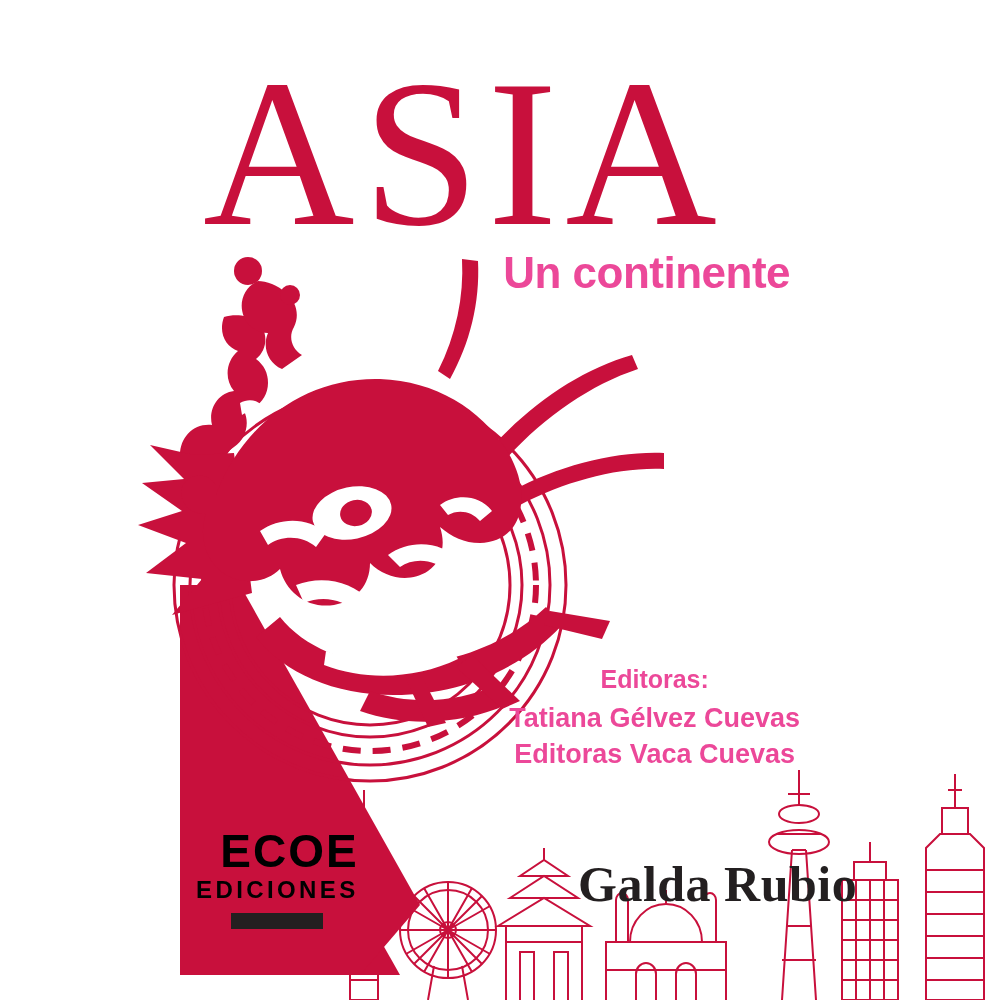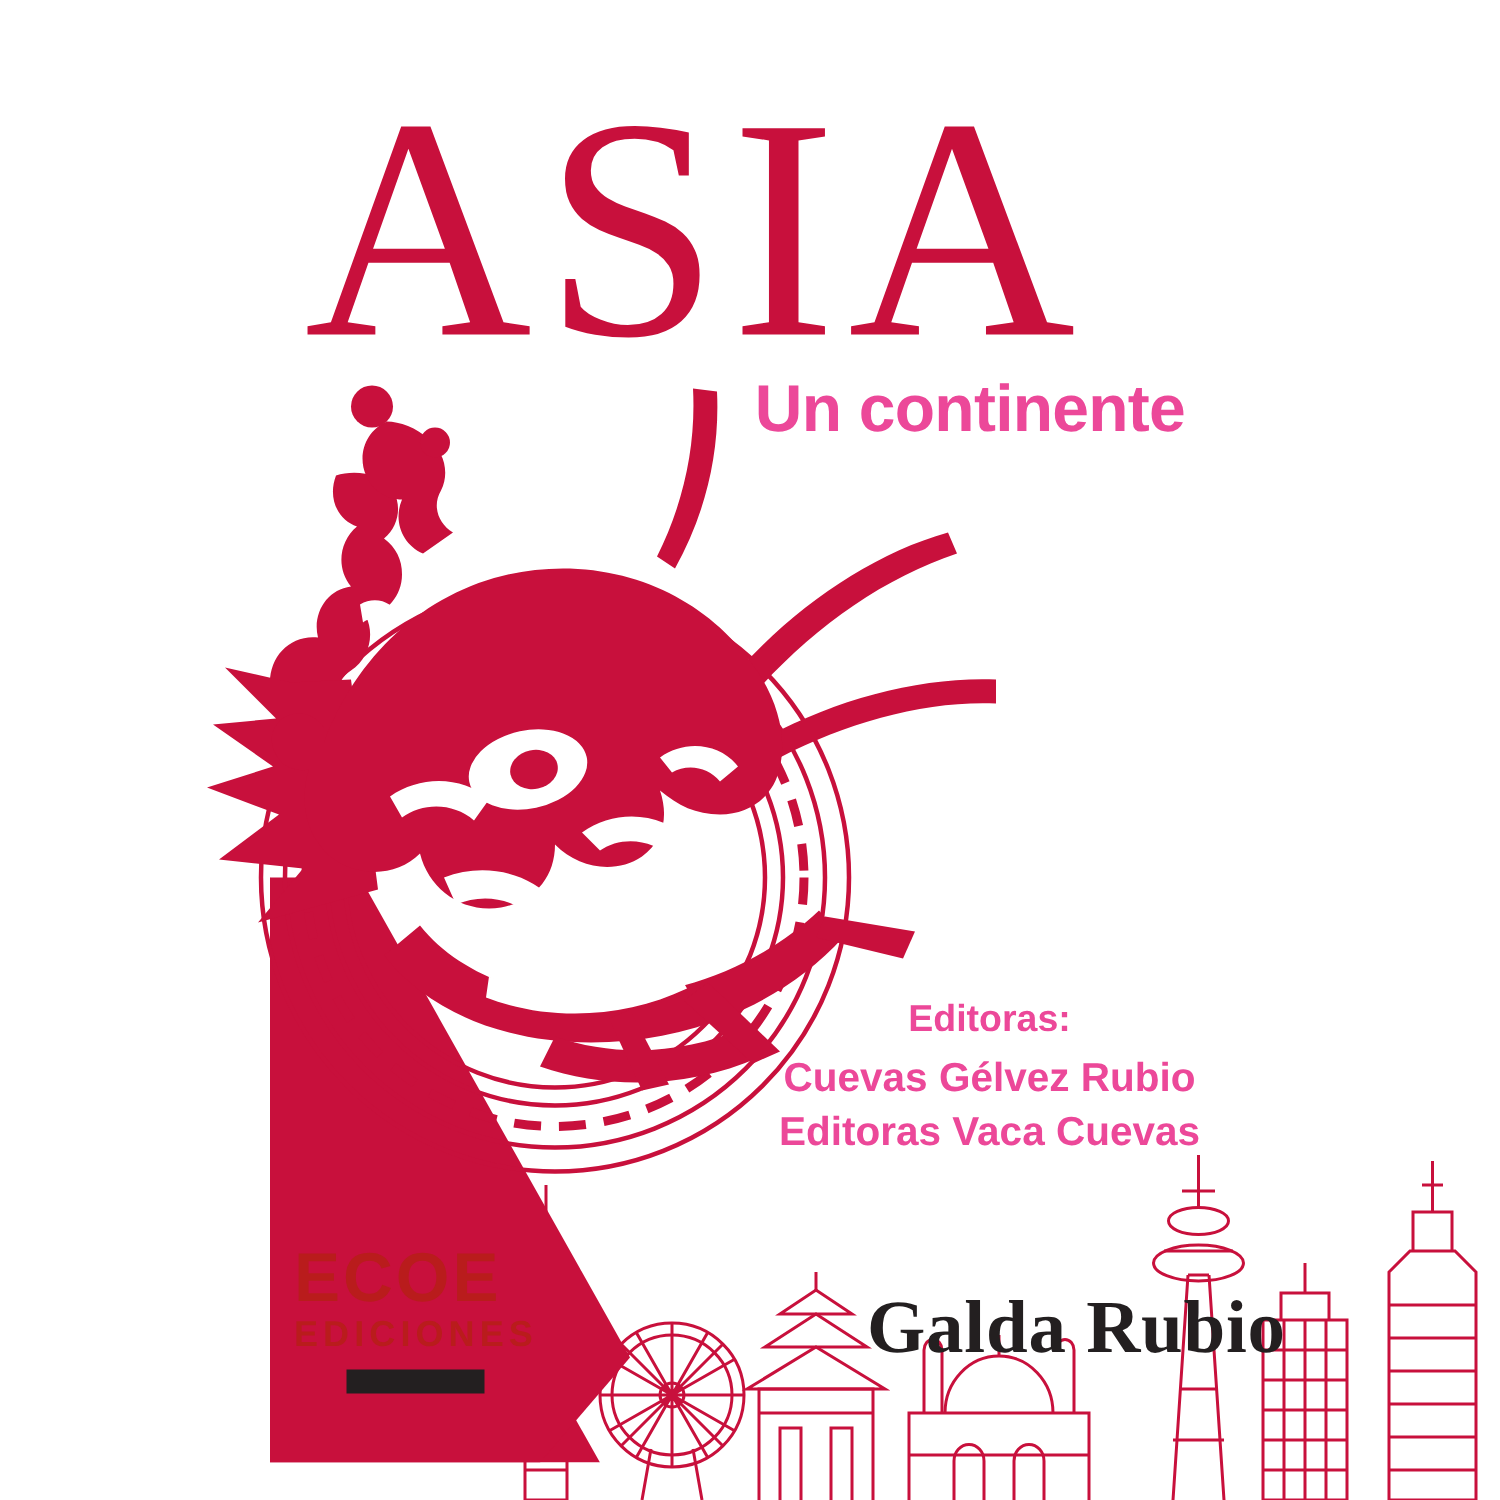--- a/index.html
+++ b/index.html
@@ -65,22 +65,22 @@
     font-weight: 700;
     line-height: 1.35;
     white-space: nowrap;
   }
 
   
   .ecoe {
     position: absolute;
     left: 196px;
     top: 828px;
-    text-align: left;
-    color: #b91c1c;
+    text-align: right;
+    color: #000000;
   }
   .ecoe-main {
     font-size: 46px;
     font-weight: 700;
     letter-spacing: 2px;
     line-height: 1;
   }
   .ecoe-sub {
     font-size: 24px;
     font-weight: 700;
@@ -252,21 +252,21 @@
   </div>
 
   <div class="title-main">ASIA</div>
 
   <div class="subtitle">
     <div>Un continente</div>
   </div>
 
   <div class="editors">
     <div class="editors-label">Editoras:</div>
-    <div class="editor-name">Cuevas Gélvez Rubio</div>
+    <div class="editor-name">Tatiana Gélvez Cuevas</div>
     <div class="editor-name">Editoras Vaca Cuevas</div>
   </div>
 
   <div class="ecoe">
     <div class="ecoe-main">ECOE</div>
     <div class="ecoe-sub">EDICIONES</div>
     <div class="ecoe-bar"></div>
   </div>
 
   <div class="galda">Galda Rubio</div>

